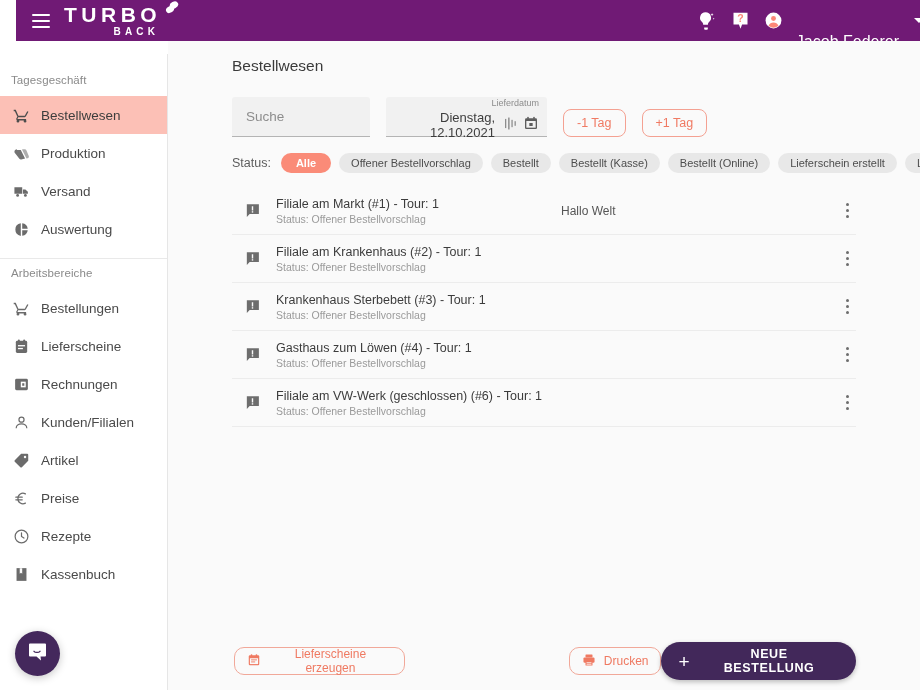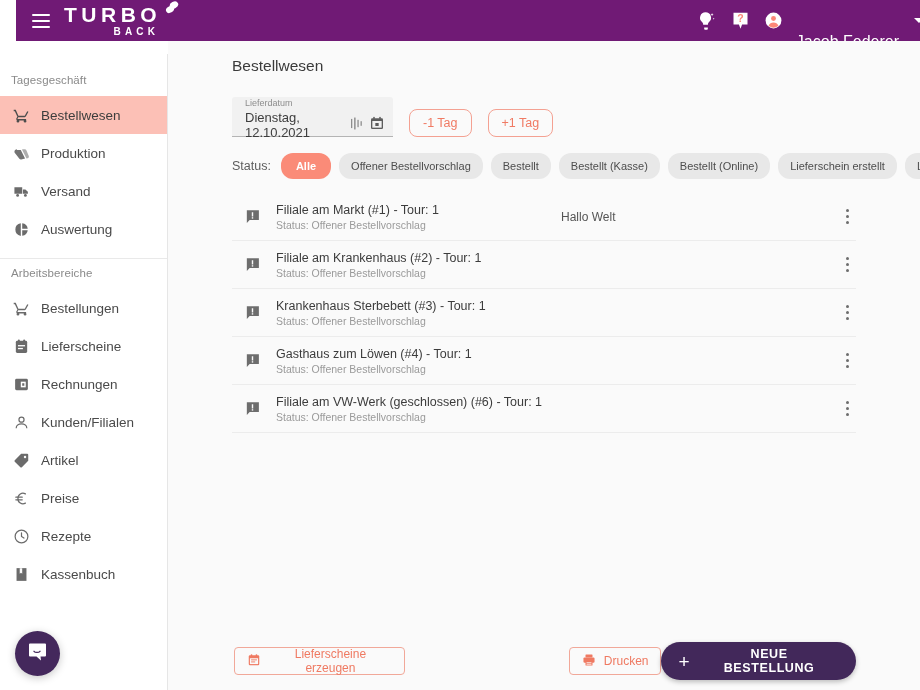--- a/index.html
+++ b/index.html
@@ -94,21 +94,21 @@
     font-size: 13.5px; color: #555; width: 100%;
     font-family: "Liberation Sans", sans-serif;
   }
   .search-field input::placeholder { color: #8d8d8d; }
 
   .date-field {
     width: 161px; height: 40px; background: #f1f1f1;
     border-bottom: 1px solid #b4b4b4;
     border-top-left-radius: 3px; border-top-right-radius: 3px;
     padding: 5px 8px 0 13px; position: relative;
-    display: flex; flex-direction: column; justify-content: center;
+    display: flex; flex-direction: column; justify-content: center; text-align: right;
   }
   .date-label { font-size: 9px; color: #8d8d8d; line-height: 11px; }
   .date-row { display: flex; align-items: center; gap: 10px; margin-top: 1px; }
   .date-value { font-size: 13px; color: #3d3d3d; }
   .date-icons { margin-left: auto; display: flex; align-items: center; gap: 7px; }
 
   .tag-btn {
     height: 28px; min-width: 50px; padding: 0 13px;
     border: 1px solid #f4a192; border-radius: 8px;
     background: transparent; color: #f07a63;
@@ -116,21 +116,21 @@
     font-family: "Liberation Sans", sans-serif;
     display: flex; align-items: center; justify-content: center;
   }
 
   .status-row {
     display: flex; align-items: center; gap: 8px;
     padding: 16px 0 0 64px; flex-wrap: nowrap;
   }
   .status-label { font-size: 12.5px; color: #5d5d5d; margin-right: 2px; text-align: right; }
   .chip {
-    height: 26px; padding: 0 12px; border-radius: 12px;
+    height: 20px; padding: 0 12px; border-radius: 12px;
     background: #e8e8e8; color: #4d4d4d; font-size: 11px;
     display: flex; align-items: center; cursor: pointer; white-space: nowrap;
   }
   .chip.active { background: #fa8b78; color: #ffffff; font-weight: bold; padding: 0 15px; }
 
   
   .list { padding: 14px 0 0 0; }
   .row {
     position: relative; display: flex; align-items: center;
     height: 48px; margin: 0 64px 0 64px;
@@ -150,21 +150,21 @@
   .row-menu i { display: block; width: 3px; height: 3px; border-radius: 50%; background: #6d6d6d; }
 
   
   .bottombar {
     position: absolute; bottom: 0; left: 168px;
     width: 752px; height: 58px;
     background: #fafafa;
     display: flex; align-items: center;
   }
   .ghost-btn {
-    height: 28px; border: 1px solid #f1a899; border-radius: 4px;
+    height: 28px; border: 1px solid #f1a899; border-radius: 10px;
     background: transparent; color: #ef7a62; font-size: 12px;
     display: flex; align-items: center; gap: 8px; padding: 0 12px;
     cursor: pointer; font-family: "Liberation Sans", sans-serif;
   }
   .btn-lieferscheine { margin-left: 66px; }
   .btn-drucken { margin-left: 164px; }
   .primary-btn {
     margin-left: auto; margin-right: 64px;
     height: 38px; padding: 0 22px 0 17px; border: none; border-radius: 19px;
     background: #42285a; color: #ffffff; cursor: pointer;
@@ -369,20 +369,23 @@
       <span>Kassenbuch</span>
     </div>
   </div>
 
   <div class="main">
 
     <div class="page-title">Bestellwesen</div>
 
     <div class="filters">
 
+      <div class="search-field">
+        <input type="text" placeholder="Suche" style="">
+      </div>
 
       <div class="date-field">
         <div class="date-label">Lieferdatum</div>
         <div class="date-row">
           <span class="date-value">Dienstag, 12.10.2021</span>
           <span class="date-icons">
             <span>
               <svg width="11" height="13" viewBox="0 0 12 14" fill="#8d8d8d">
                   <rect x="0" y="2" width="1.4" height="10"></rect>
                   <rect x="3.4" y="0.5" width="1.6" height="13"></rect>

